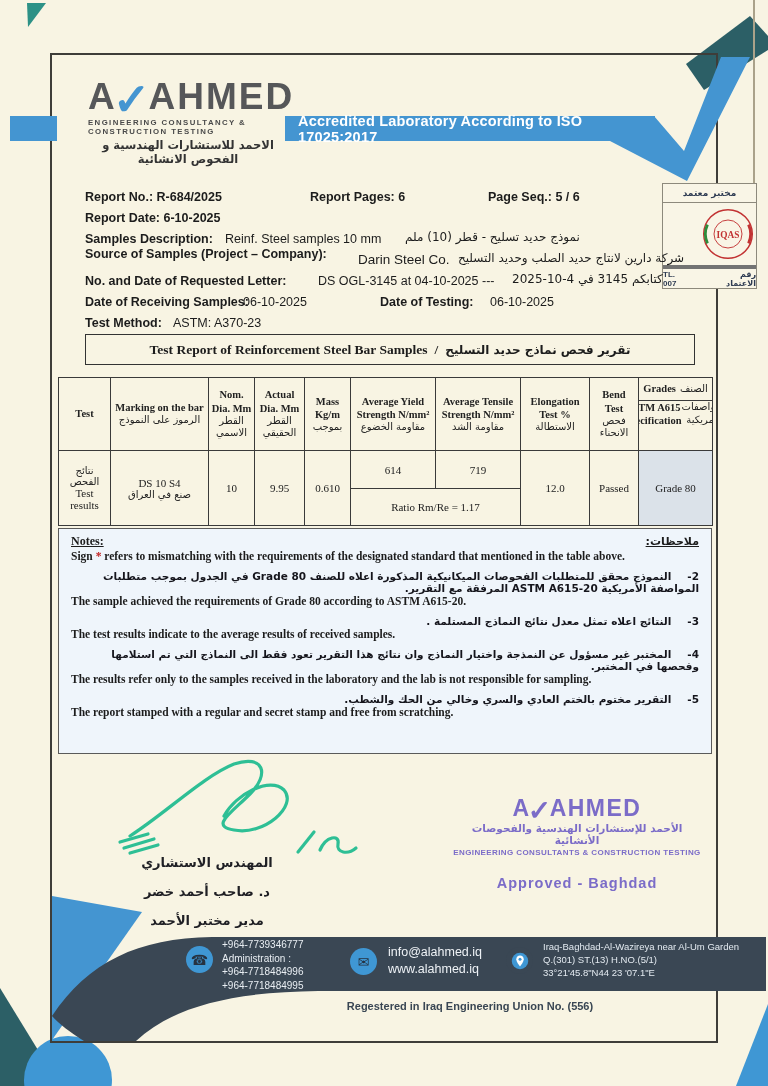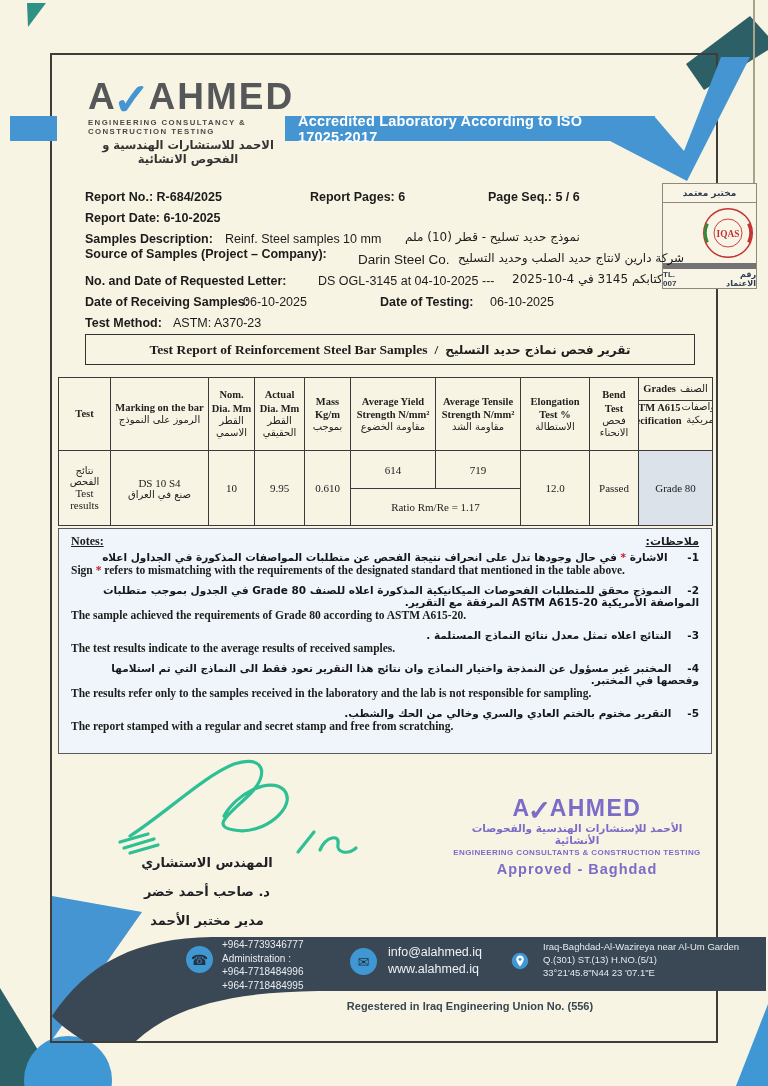--- a/index.html
+++ b/index.html
@@ -19,21 +19,21 @@
   .banner{position:absolute;left:285px;top:116px;width:370px;height:25px;background:#4495d1;
           color:#fff;font-weight:bold;font-size:14.5px;display:flex;align-items:center;
           padding-left:13px;box-sizing:border-box;letter-spacing:.2px}
 
   
   .acc-box{position:absolute;left:662px;top:183px;width:95px;height:106px;border:1.5px solid #8d897c;
            background:#f9f5e6;display:flex;flex-direction:column;align-items:stretch;box-sizing:border-box}
   .acc-top{height:18px;border-bottom:1px solid #8d897c;display:flex;align-items:center;justify-content:center;
            font-size:9px;font-weight:bold;color:#2e3b52}
   .acc-mid{flex:1;display:flex;align-items:center;justify-content:flex-end}
-  .acc-bot{height:19px;border-top:6px solid #737373;display:flex;align-items:center;justify-content:center;
+  .acc-bot{height:19px;border-top:4px solid #737373;display:flex;align-items:center;justify-content:center;
            gap:20px;font-size:8px;color:#2e3b52;font-weight:bold}
 
   
   .meta{font-size:12.5px;white-space:nowrap}
   .meta .lbl{font-weight:bold}
   .meta .val{font-weight:bold}
   .meta .val-light{font-weight:normal}
 
   
   .titlebox{position:absolute;left:85px;top:334px;width:610px;height:31px;border:1.3px solid #333;
@@ -72,21 +72,21 @@
   
   .sig-names{position:absolute;left:118px;top:848px;width:178px;text-align:center;
              font-size:13px;font-weight:bold;color:#1f1f24;line-height:29px}
 
   
   .stamp{position:absolute;left:452px;top:797px;width:250px;text-align:center;color:#7b6cc8}
   .stamp .logo-type{justify-content:center;color:#7b6cc8;font-size:23px;letter-spacing:1.5px}
   .stamp .logo-check{color:#7b6cc8;font-size:28px;margin:0 -3px -2px -3px}
   .stamp-ar{font-size:10.5px;font-weight:bold;margin-top:2px}
   .stamp-en{font-size:8px;letter-spacing:.4px;margin-top:2px;font-weight:bold}
-  .stamp-approved{font-size:14.5px;font-weight:bold;letter-spacing:1px;margin-top:4px}
+  .stamp-approved{font-size:14.5px;font-weight:bold;letter-spacing:1px;margin-top:18px}
 
   
   .icon-circle{position:absolute;width:27px;height:27px;border-radius:50%;background:#3f97d4;
                display:flex;align-items:center;justify-content:center;color:#263240;font-size:14px}
   .foot-text{position:absolute;color:#e8edf2;font-size:10px;line-height:13.5px}
   .foot-email{position:absolute;color:#eef2f6;font-size:12.5px;line-height:17px}
   .foot-addr{position:absolute;color:#e3eaf0;font-size:9.5px;line-height:13px}
   .registered{position:absolute;left:300px;top:1000px;width:340px;text-align:center;
               font-size:11px;font-weight:bold;color:#394653}
   .paper-edge{position:absolute;left:753px;top:0;width:2px;height:188px;background:#aaa28a}
@@ -228,26 +228,20 @@
       <td class="grade-cell">Grade 80</td>
     </tr>
   </tbody>
     </table>
 
   <div class="notes">
     <div class="notes-head">
       <span class="notes-title-en">Notes:</span>
       <span class="notes-title-ar ar">ملاحظات:</span>
     </div>
-    <div class="note-ar ar">
-      <span class="note-num">1-</span>
-      <span>الاشارة</span>
-      <span class="star">*</span>
-      <span>في حال وجودها تدل على انحراف نتيجة الفحص عن متطلبات المواصفات المذكورة في الجداول اعلاه</span>
-    </div>
     <div class="note-en">
       <span>Sign</span>
       <span class="star">*</span>
       <span>refers to mismatching with the requirements of the designated standard that mentioned in the table above.</span>
     </div>
     <div class="note-ar ar" style="margin-top:8px"><span class="note-num">2-</span><span>النموذج محقق للمتطلبات الفحوصات الميكانيكية المذكورة اعلاه للصنف Grade 80 في الجدول بموجب متطلبات المواصفة الأمريكية ASTM A615-20 المرفقة مع التقرير.</span></div>
     <div class="note-en">The sample achieved the requirements of Grade 80 according to ASTM A615-20.</div>
     <div class="note-ar ar" style="margin-top:6px"><span class="note-num">3-</span><span>النتائج اعلاه تمثل معدل نتائج النماذج المستلمة .</span></div>
     <div class="note-en">The test results indicate to the average results of received samples.</div>
     <div class="note-ar ar" style="margin-top:6px"><span class="note-num">4-</span><span>المختبر غير مسؤول عن النمذجة واختيار النماذج وان نتائج هذا التقرير تعود فقط الى النماذج التي تم استلامها وفحصها في المختبر.</span></div>

